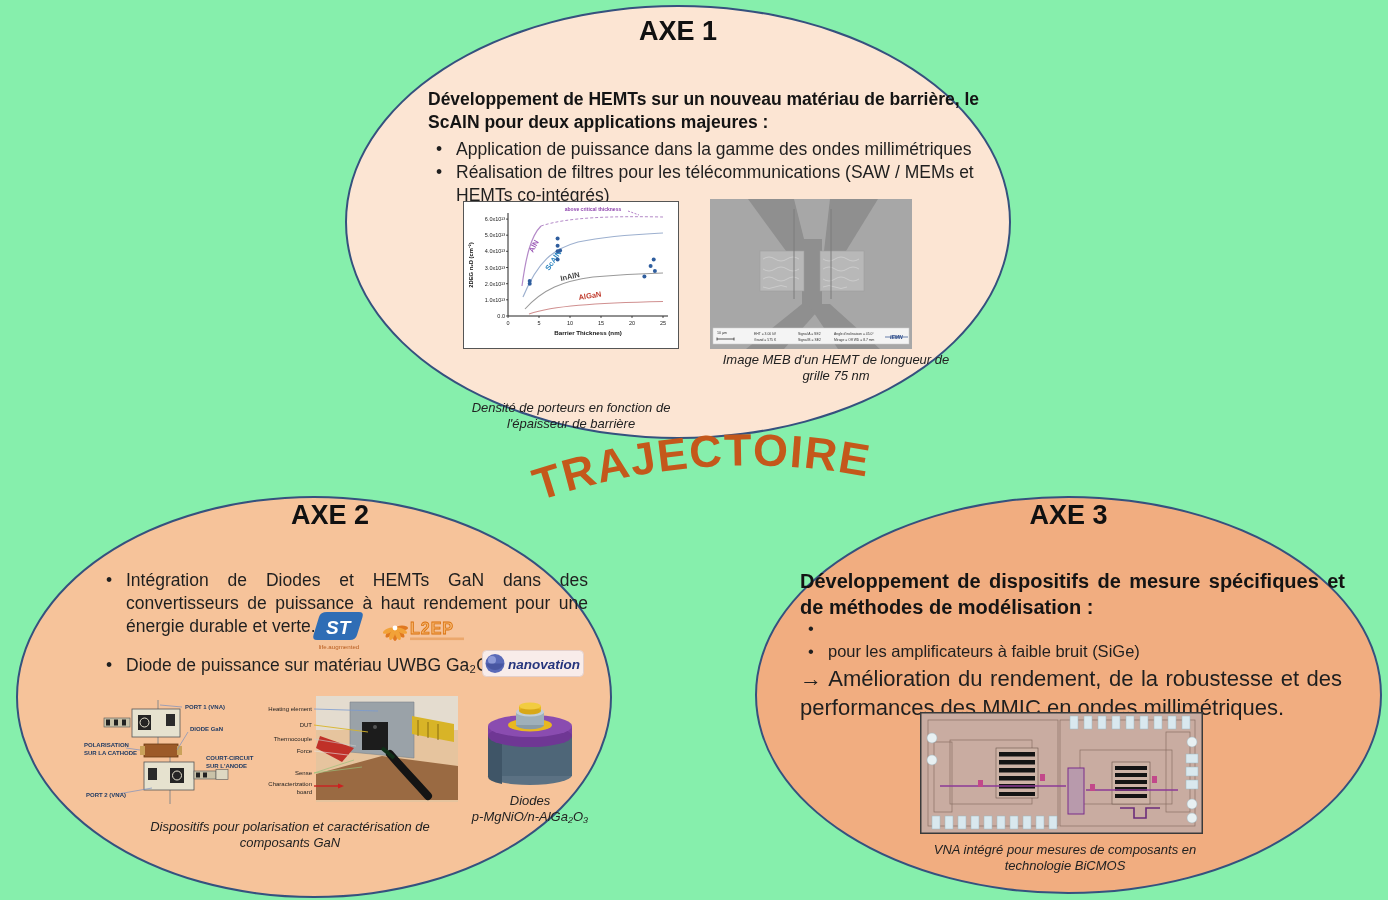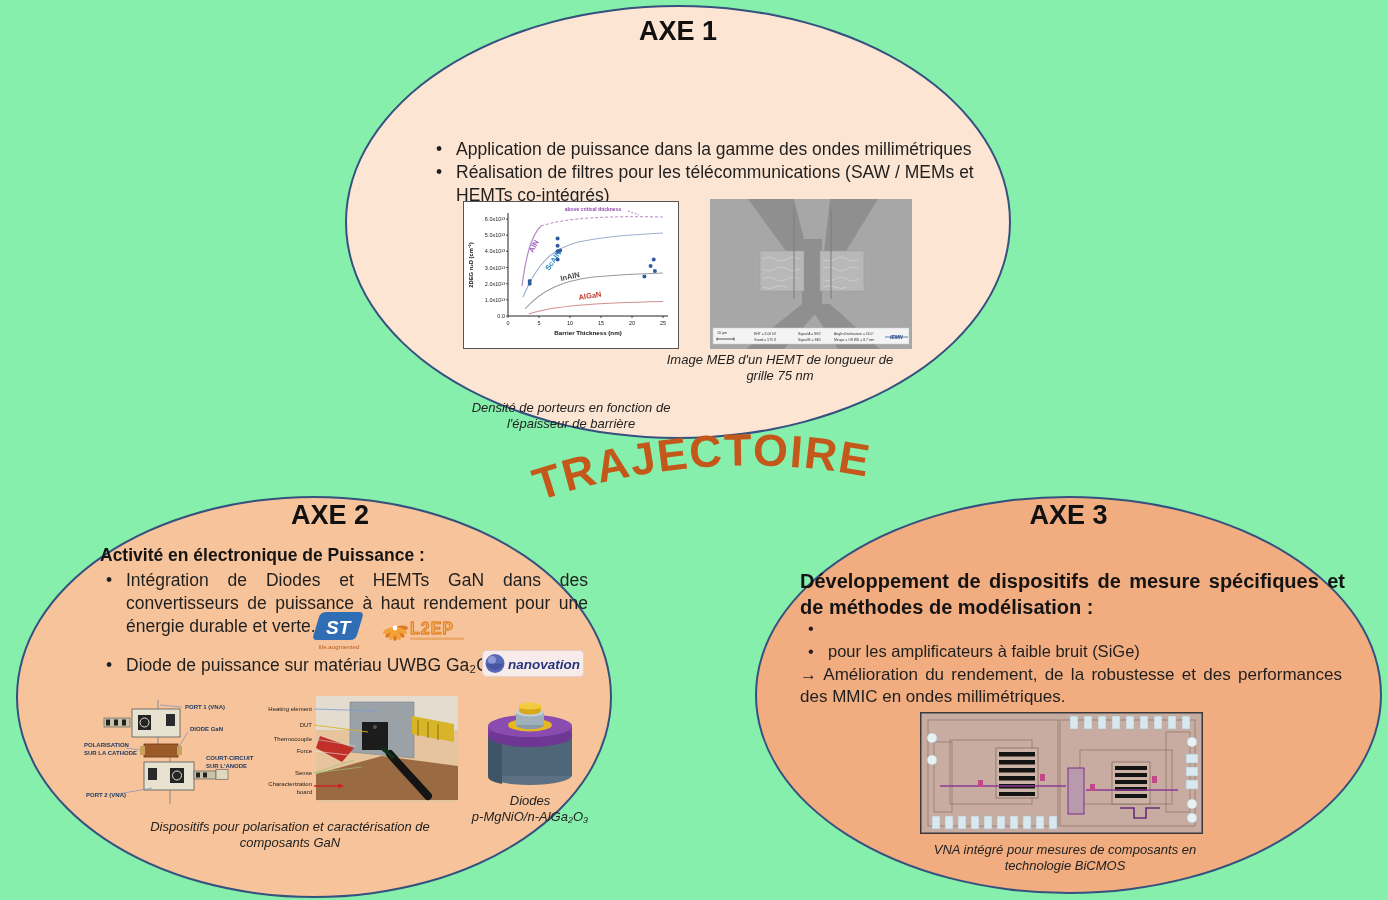--- a/index.html
+++ b/index.html
@@ -18,20 +18,23 @@
 </style>
 </head>
 <body>
 
 <div id="stage">
 
   <div class="ellipse" style="left:345px;top:5px;width:666px;height:434px;background:#fce5d3;"></div>
 
   <div class="axe-title" style="left:345px;top:16px;width:666px;">AXE 1</div>
 
+  <div class="body-text" style="position:absolute;left:428px;top:88px;width:552px;">
+    <span class="blk-heading">Développement de HEMTs sur un nouveau matériau de barrière, le ScAlN pour deux applications majeures :</span>
+  </div>
 
   <div class="body-text bullet-row" style="position:absolute;left:430px;top:138px;width:556px;">
     <span class="dot">•</span>
     <span>Application de puissance dans la gamme des ondes millimétriques</span>
   </div>
   <div class="body-text bullet-row" style="position:absolute;left:430px;top:161px;width:556px;">
     <span class="dot">•</span>
     <span>Réalisation de filtres pour les télécommunications (SAW / MEMs et HEMTs co-intégrés)</span>
   </div>
 
@@ -138,38 +141,35 @@
         <text x="44" y="141.5" font-size="3.4" fill="#333">Grand = 575 K</text>
         <text x="88" y="136" font-size="3.4" fill="#333">Signal A = SE2</text>
         <text x="88" y="141.5" font-size="3.4" fill="#333">Signal B = SE2</text>
         <text x="124" y="136" font-size="3.4" fill="#333">Angle d'inclinaison = 45.0°</text>
         <text x="124" y="141.5" font-size="3.4" fill="#333">Mirage = Off   WD = 8.7 mm</text>
         <text x="180" y="140" font-size="5" font-weight="bold" font-style="italic" fill="#2a4a8a">IEMN</text>
         <line x1="175" y1="138" x2="198" y2="138" stroke="#2a4a8a" stroke-width="0.7"></line>
       </g>
     </svg>
   </figure>
-  <div class="caption" style="left:660px;top:352px;width:240px;">Image MEB d'un HEMT de longueur de grille 75 nm</div>
+  <div class="caption" style="left:716px;top:352px;width:240px;">Image MEB d'un HEMT de longueur de grille 75 nm</div>
 
   <svg style="position:absolute;left:500px;top:434px;" width="410" height="95" viewBox="0 0 410 95">
     <defs>
         <path id="arcpath" d="M 8,78 Q 205,2 400,50" fill="none"></path>
       </defs>
     <text font-size="45" font-weight="800" fill="#c4581b" letter-spacing="1.5">
       <textPath href="#arcpath" startOffset="50%" text-anchor="middle">TRAJECTOIRE</textPath>
     </text>
   </svg>
 
   <div class="ellipse" style="left:16px;top:496px;width:596px;height:402px;background:#f6c39a;"></div>
 
   <div class="axe-title" style="left:32px;top:500px;width:596px;">AXE 2</div>
 
-  <div class="body-text" style="position:absolute;left:100px;top:544px;width:480px;">
-    <span class="blk-heading">Activité en électronique de Puissance :</span>
-  </div>
 
   <div class="body-text bullet-row just" style="position:absolute;left:100px;top:569px;width:462px;">
     <span class="dot">•</span>
     <span>Intégration de Diodes et HEMTs GaN dans des convertisseurs de puissance à haut rendement pour une énergie durable et verte.</span>
   </div>
 
   <figure style="left:312px;top:610px;">
     <svg width="52" height="40" viewBox="0 0 52 40">
       <path d="M 15,2 L 47,2 Q 52,2 50.5,7 L 45,25 Q 43.5,30 38,30 L 5,30 Q 0,30 1.5,25 L 7,7 Q 8.5,2 15,2 Z" fill="#2f6db5"></path>
       <text x="14" y="24" font-size="19" font-weight="bold" font-style="italic" fill="#ffffff">ST</text>
@@ -338,21 +338,21 @@
     <span class="blk-heading">Développement de dispositifs de mesure spécifiques et de méthodes de modélisation :</span>
   </div>
 
   <div class="body-text bullet-row" style="position:absolute;left:802px;top:618px;width:540px;font-size:16.5px;">
     <span class="dot">•</span>
   </div>
   <div class="body-text bullet-row" style="position:absolute;left:802px;top:641px;width:540px;font-size:16.5px;">
     <span class="dot">•</span>
     <span>pour les amplificateurs à faible bruit (SiGe)</span>
   </div>
-  <div class="body-text just" style="position:absolute;left:800px;top:664px;width:542px;font-size:17px;">→ Amélioration du rendement,  de la robustesse et des performances des MMIC en ondes millimétriques.</div>
+  <div class="body-text just" style="position:absolute;left:800px;top:664px;width:542px;font-size:22px;">→ Amélioration du rendement,  de la robustesse et des performances des MMIC en ondes millimétriques.</div>
 
   <figure style="left:920px;top:712px;">
     <svg width="283" height="122" viewBox="0 0 283 122">
       <rect x="0.75" y="0.75" width="281.5" height="120.5" fill="#c9aca1" stroke="#3a3a3a" stroke-width="1.5"></rect>
       <g fill="none" stroke="#8a7064" stroke-width="0.7">
         <rect x="8" y="8" width="130" height="106"></rect>
         <rect x="140" y="8" width="135" height="106"></rect>
         <rect x="30" y="28" width="82" height="64"></rect>
         <rect x="160" y="38" width="92" height="54"></rect>
         <rect x="14" y="30" width="18" height="70"></rect>

